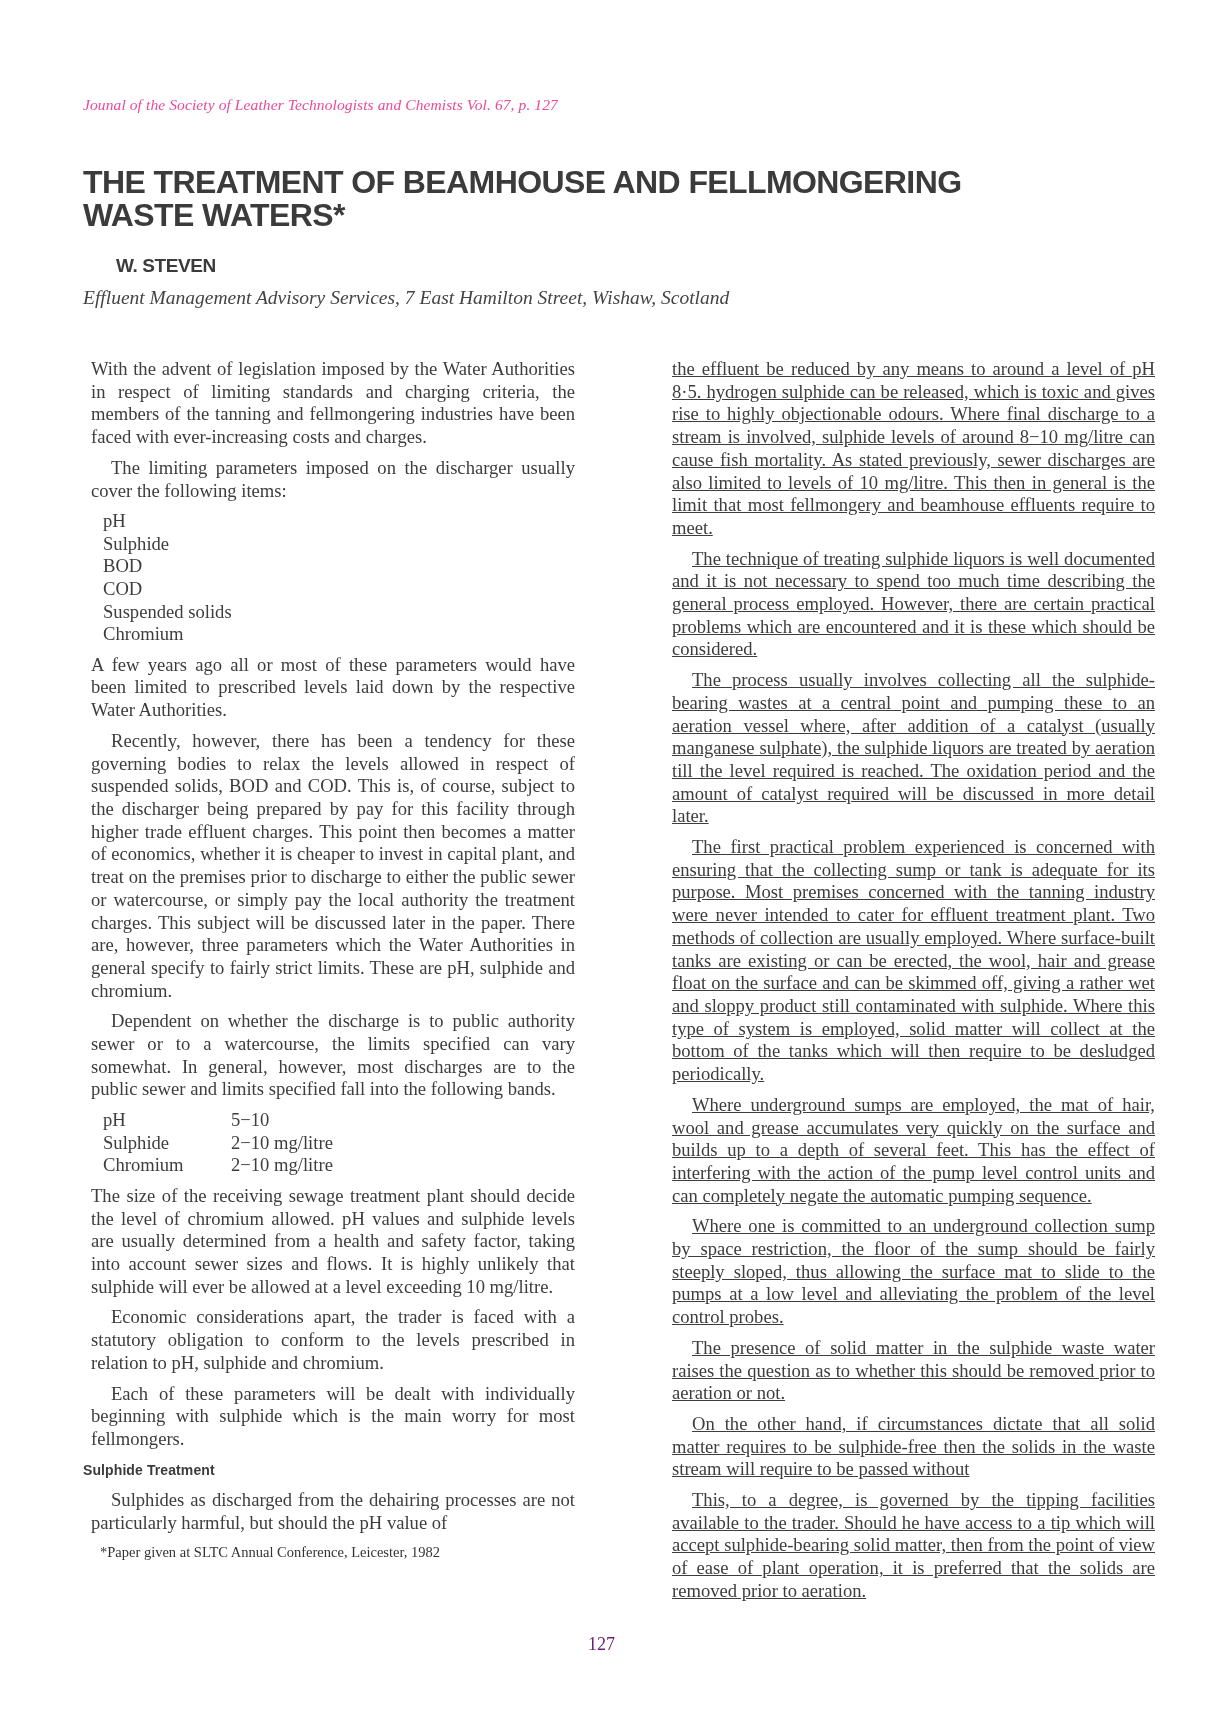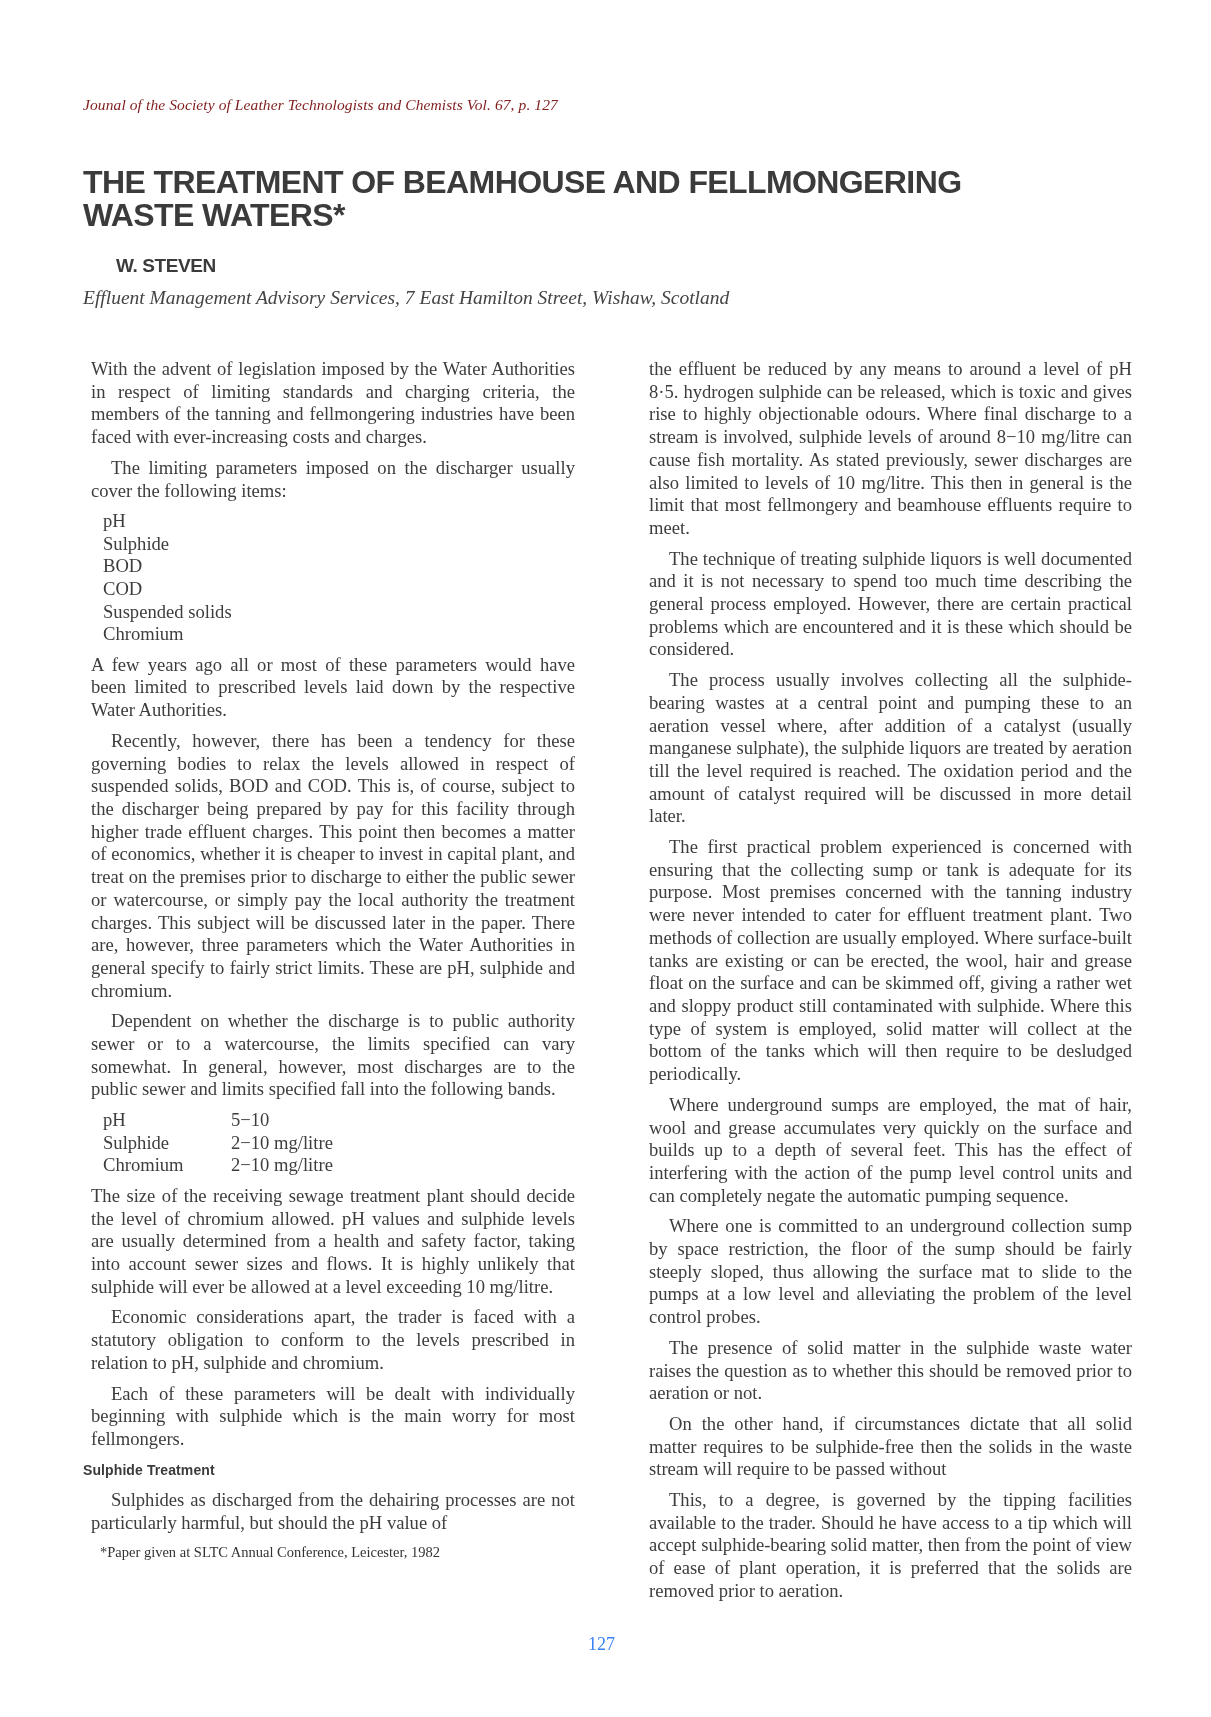--- a/index.html
+++ b/index.html
@@ -1,33 +1,33 @@
 <!DOCTYPE html>
 <html><head>
 <meta charset="utf-8">
 <style>
   html, body { margin: 0; padding: 0; background: #ffffff; }
   body { width: 1211px; height: 1717px; position: relative; overflow: hidden; color: #3a3a3a; }
-  .journal { position: absolute; left: 83px; top: 96px; font-family: "Liberation Serif", serif; font-style: italic; font-size: 15.5px; color: #7f1d1d; letter-spacing: 0.1px; }
+  .journal { position: absolute; left: 83px; top: 96px; font-family: "Liberation Serif", serif; font-style: italic; font-size: 15.5px; color: #ec4899; letter-spacing: 0.1px; }
   .title { position: absolute; left: 83px; top: 166px; width: 1080px; font-family: "Liberation Sans", sans-serif; font-weight: bold; font-size: 32px; line-height: 33px; color: #3b3b3b; letter-spacing: -0.6px; }
   .author { position: absolute; left: 83px; top: 255px; font-family: "Liberation Sans", sans-serif; font-weight: bold; font-size: 19px; color: #3b3b3b; letter-spacing: -0.4px; margin-left: 33px; }
   .affil { position: absolute; left: 83px; top: 287px; font-family: "Liberation Serif", serif; font-style: italic; font-size: 19.5px; color: #444; }
   .col { position: absolute; top: 350px; width: 500px; font-family: "Liberation Serif", serif; font-size: 18.6px; line-height: 22.7px; color: #3d3d3d; }
   .col.left { left: 83px; }
-  .col.right { left: 641px; width: 499px; }
+  .col.right { left: 664px; width: 499px; text-decoration: underline; }
   .col p { margin: 8px; text-align: justify; }
   .col p.ind { text-indent: 20px; }
   .list { margin: 2px 0 4px 20px; padding: 0; list-style: none; }
   .list li { line-height: 22.6px; }
   .bands { margin: 4px 0 4px 20px; border-collapse: collapse; }
   .bands td { padding: 0; line-height: 22.6px; vertical-align: top; }
   .bands td.k { width: 128px; }
   h3.section { margin: 6px 0 1px 0; font-family: "Liberation Sans", sans-serif; font-weight: bold; font-size: 14px; color: #3b3b3b; letter-spacing: 0.1px; }
   .footnote { font-family: "Liberation Serif", serif; font-size: 14.5px; line-height: 18px; margin: 2px 0 12px 17px; color: #333; }
-  .pagenum { position: absolute; left: 588px; top: 1634px; font-family: "Liberation Serif", serif; font-size: 18px; color: #3b82f6; }
+  .pagenum { position: absolute; left: 588px; top: 1634px; font-family: "Liberation Serif", serif; font-size: 18px; color: #701a75; }
 </style>
 </head>
 <body>
 
 <div class="journal">Jounal of the Society of Leather Technologists and Chemists Vol. 67, p. 127</div>
 
 <div class="title">
   <div>THE TREATMENT OF BEAMHOUSE AND FELLMONGERING</div>
   <div>WASTE WATERS*</div>
 </div>

